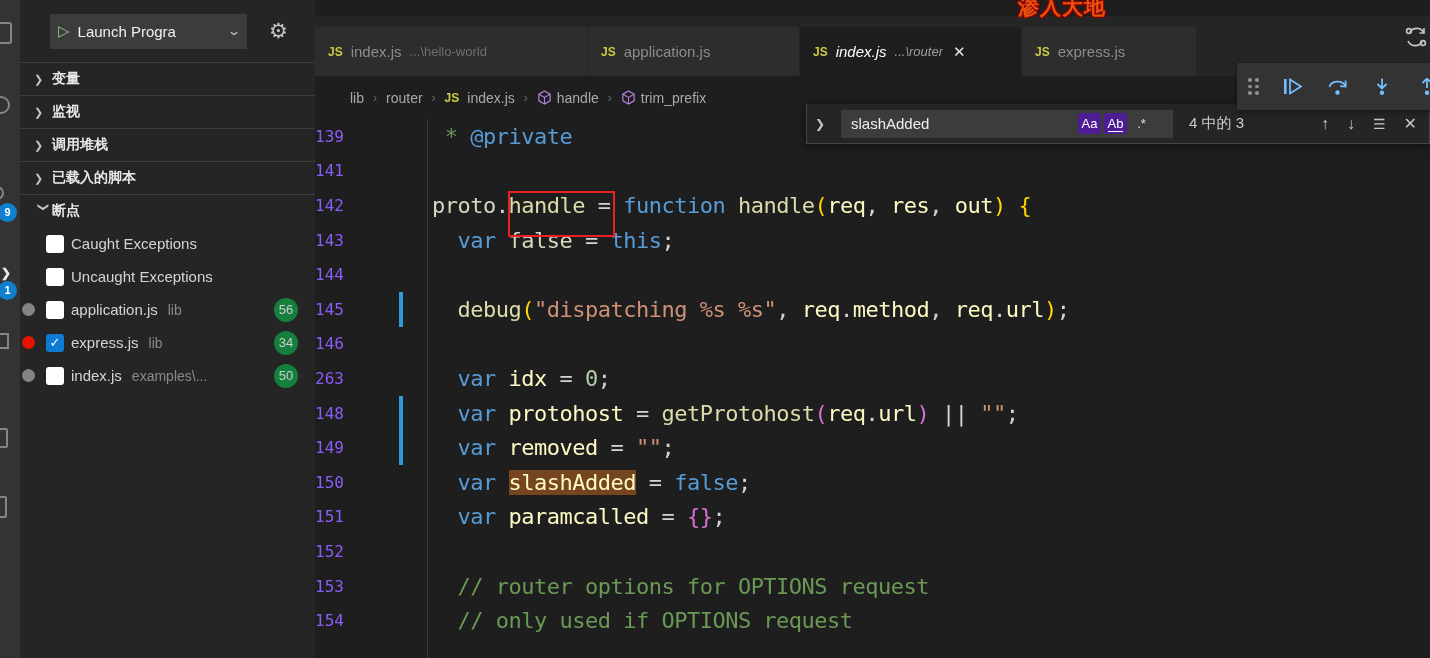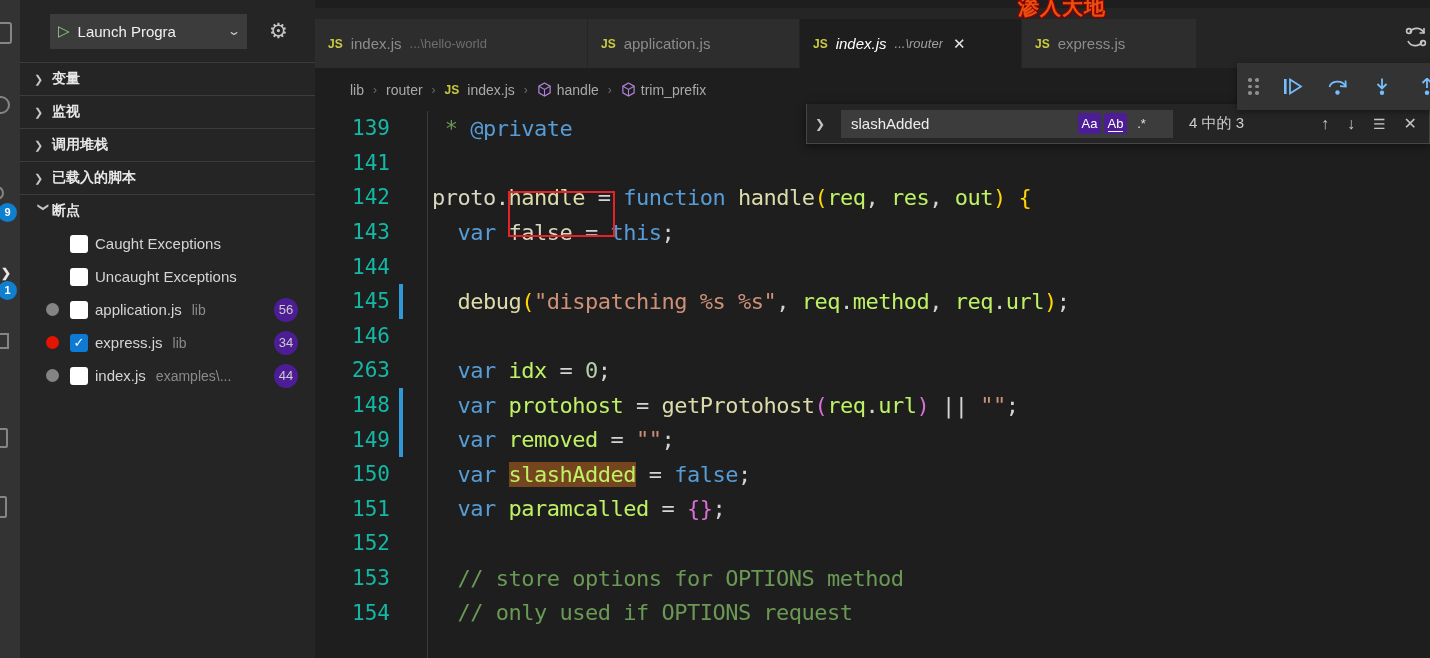--- a/index.html
+++ b/index.html
@@ -20,32 +20,32 @@
   .launch-btn { margin-left:30px; width:197px; height:35px; background:#3c3c3c; display:flex; align-items:center;
     padding:0 8px; color:#f0f0f0; font-size:15px; cursor:pointer; }
   .play { color:#89d185; font-size:15px; margin-right:8px; }
   .launch-label { flex:1; white-space:nowrap; overflow:hidden; }
   .dd-chev { color:#cccccc; font-size:12px; transform:scaleX(1.4); }
   .gear { margin-left:22px; font-size:21px; color:#c5c5c5; cursor:pointer; }
   .sect { height:33px; display:flex; align-items:center; border-top:1px solid #3c3c3c; padding-left:14px; cursor:pointer; }
   .sect .sch { width:18px; color:#c5c5c5; font-size:11px; }
   .sect .sch.exp { transform:rotate(90deg); }
   .sect .slabel { font-weight:bold; font-size:14px; color:#e7e7e7; }
-  .bprow { height:33px; display:flex; align-items:center; padding-left:26px; font-size:15px; color:#d4d4d4; cursor:pointer; }
+  .bprow { height:33px; display:flex; align-items:center; padding-left:2px; font-size:15px; color:#d4d4d4; cursor:pointer; }
   .dotcol { width:24px; display:flex; align-items:center; }
   .dot { width:13px; height:13px; border-radius:50%; }
   .dot.gray { background:#848484; } .dot.red { background:#e51400; }
   .cbx { width:18px; height:18px; border-radius:3px; background:#ffffff; margin-right:7px; flex:none; }
   .cbx.on { background:#0e7ad3; color:#fff; font-size:13px; line-height:18px; text-align:center; }
   .bpfile { white-space:nowrap; }
   .bppath { color:#8a8a8a; font-size:14px; margin-left:10px; white-space:nowrap; overflow:hidden; }
   .bpline { margin-left:auto; margin-right:17px; min-width:24px; height:24px; border-radius:12px;
-    background:#4c1d95; color:#cccccc; font-size:13px; line-height:24px; text-align:center; flex:none; }
-  
-  .editor { position:absolute; left:315px; top:8px; width:1115px; height:490px; background:#1e1e1e; }
+    background:#15803d; color:#cccccc; font-size:13px; line-height:24px; text-align:center; flex:none; }
+  
+  .editor { position:absolute; left:315px; top:16px; width:1115px; height:490px; background:#1e1e1e; }
   .tabbar { height:60px; background:#252526; display:flex; align-items:flex-end; }
   .tab { height:49px; display:flex; align-items:center; padding:0 10px 0 13px; background:#2d2d2d;
     border-right:1px solid #252526; cursor:pointer; overflow:hidden; }
   .tab:nth-child(1){ width:273px; } .tab:nth-child(2){ width:212px; }
   .tab:nth-child(3){ width:222px; } .tab:nth-child(4){ width:175px; }
   .tab.active { background:#1e1e1e; }
   .jsicon { color:#cbcb41; font-weight:bold; font-size:12px; margin-right:8px; flex:none; }
   .tab .tlabel { color:#8c8c8c; font-size:15px; white-space:nowrap; }
   .tab .tdetail { color:#6e6e6e; font-size:13px; margin-left:8px; white-space:nowrap; overflow:hidden; }
   .tab.active .tlabel { color:#ffffff; font-style:italic; }
@@ -53,26 +53,26 @@
   .tclose { color:#e8e8e8; font-size:15px; margin-left:10px; cursor:pointer; }
   .breadcrumb { height:43px; display:flex; align-items:center; padding-left:35px; font-size:14px; color:#a9a9a9; }
   .bc-item { display:flex; align-items:center; cursor:pointer; }
   .bc-sep { margin:0 9px; color:#6a6a6a; font-size:12px; }
   .bc-ico { margin-right:5px; display:flex; }
   
   .code { position:absolute; left:0; top:103px; width:1115px; height:555px; }
   .guide { position:absolute; left:112px; top:0; bottom:-100px; width:1px; background:#3a3a3a; }
   .cl { display:flex; align-items:center; height:34.6px; font-family:"DejaVu Sans Mono",monospace;
     font-size:22px; white-space:pre; letter-spacing:-0.5px; }
-  .ln { width:75px; text-align:right; color:#14b8a6; font-size:21px; flex:none; letter-spacing:0; }
+  .ln { width:75px; color:#8b5cf6; font-size:16px; flex:none; letter-spacing:0; }
   .gbar { width:4px; height:34.6px; margin-left:9px; flex:none; }
   .gbar.chg { background:#2f98d6; }
   .ctext { padding-left:29px; }
   .tk.pl { color:#d4d4d4; } .tk.kw { color:#569cd6; } .tk.fn { color:#dcdcaa; }
-  .tk.vr { color:#bef264; } .tk.st { color:#ce9178; } .tk.nm { color:#b5cea8; }
+  .tk.vr { color:#fef9c3; } .tk.st { color:#ce9178; } .tk.nm { color:#b5cea8; }
   .tk.cm { color:#6a9955; } .tk.crm { color:#d8d8c0; }
   .tk.b1 { color:#ffd602; } .tk.b2 { color:#da70d6; }
   .tk.hl { background:#74451e; }
   .redbox { position:absolute; left:508px; top:191px; width:107px; height:46px;
     border:2px solid #e82127; z-index:5; }
   
   .findw { position:absolute; left:806px; top:104px; width:624px; height:40px; background:#252526;
     border:1px solid #454545; border-top:none; box-shadow:0 2px 8px rgba(0,0,0,.5);
     display:flex; align-items:center; z-index:6; padding-left:8px; }
   .fchev { color:#c5c5c5; font-size:12px; width:18px; cursor:pointer; }
@@ -175,21 +175,21 @@
         <span class="bppath">lib</span>
         <span class="bpline">34</span>
       </div>
       <div class="bprow">
         <span class="dotcol">
           <span class="dot gray"></span>
         </span>
         <span class="cbx"></span>
         <span class="bpfile">index.js</span>
         <span class="bppath">examples\...</span>
-        <span class="bpline">44</span>
+        <span class="bpline">50</span>
       </div>
     </div>
 </div>
 
 <div class="editor">
   <div class="tabbar" id="tabs">
       <div class="tab">
         <span class="jsicon">JS</span>
         <span class="tlabel">index.js</span>
         <span class="tdetail">...\hello-world</span>
@@ -251,21 +251,21 @@
       <div class="cl"><span class="ln">143</span><span class="gbar"></span><span class="ctext"><span class="tk pl">  </span><span class="tk kw">var</span><span class="tk crm"> false</span><span class="tk pl"> = </span><span class="tk kw">this</span><span class="tk pl">;</span></span></div>
       <div class="cl"><span class="ln">144</span><span class="gbar"></span><span class="ctext"></span></div>
       <div class="cl"><span class="ln">145</span><span class="gbar chg"></span><span class="ctext"><span class="tk pl">  </span><span class="tk fn">debug</span><span class="tk b1">(</span><span class="tk st">"dispatching %s %s"</span><span class="tk pl">, </span><span class="tk vr">req</span><span class="tk pl">.</span><span class="tk vr">method</span><span class="tk pl">, </span><span class="tk vr">req</span><span class="tk pl">.</span><span class="tk vr">url</span><span class="tk b1">)</span><span class="tk pl">;</span></span></div>
       <div class="cl"><span class="ln">146</span><span class="gbar"></span><span class="ctext"></span></div>
       <div class="cl"><span class="ln">263</span><span class="gbar"></span><span class="ctext"><span class="tk pl">  </span><span class="tk kw">var</span><span class="tk vr"> idx</span><span class="tk pl"> = </span><span class="tk nm">0</span><span class="tk pl">;</span></span></div>
       <div class="cl"><span class="ln">148</span><span class="gbar chg"></span><span class="ctext"><span class="tk pl">  </span><span class="tk kw">var</span><span class="tk vr"> protohost</span><span class="tk pl"> = </span><span class="tk fn">getProtohost</span><span class="tk b2">(</span><span class="tk vr">req</span><span class="tk pl">.</span><span class="tk vr">url</span><span class="tk b2">)</span><span class="tk pl"> || </span><span class="tk st">""</span><span class="tk pl">;</span></span></div>
       <div class="cl"><span class="ln">149</span><span class="gbar chg"></span><span class="ctext"><span class="tk pl">  </span><span class="tk kw">var</span><span class="tk vr"> removed</span><span class="tk pl"> = </span><span class="tk st">""</span><span class="tk pl">;</span></span></div>
       <div class="cl"><span class="ln">150</span><span class="gbar"></span><span class="ctext"><span class="tk pl">  </span><span class="tk kw">var</span><span class="tk pl"> </span><span class="tk vr hl">slashAdded</span><span class="tk pl"> = </span><span class="tk kw">false</span><span class="tk pl">;</span></span></div>
       <div class="cl"><span class="ln">151</span><span class="gbar"></span><span class="ctext"><span class="tk pl">  </span><span class="tk kw">var</span><span class="tk vr"> paramcalled</span><span class="tk pl"> = </span><span class="tk b2">{}</span><span class="tk pl">;</span></span></div>
       <div class="cl"><span class="ln">152</span><span class="gbar"></span><span class="ctext"></span></div>
-      <div class="cl"><span class="ln">153</span><span class="gbar"></span><span class="ctext"><span class="tk cm">  // store options for OPTIONS method</span></span></div>
+      <div class="cl"><span class="ln">153</span><span class="gbar"></span><span class="ctext"><span class="tk cm">  // router options for OPTIONS request</span></span></div>
       <div class="cl"><span class="ln">154</span><span class="gbar"></span><span class="ctext"><span class="tk cm">  // only used if OPTIONS request</span></span></div>
     </div>
 </div>
 
 <div class="redbox"></div>
 
 <div class="findw">
   <span class="fchev">❯</span>
   <div class="finput">
     <input type="text" value="slashAdded" style="">

